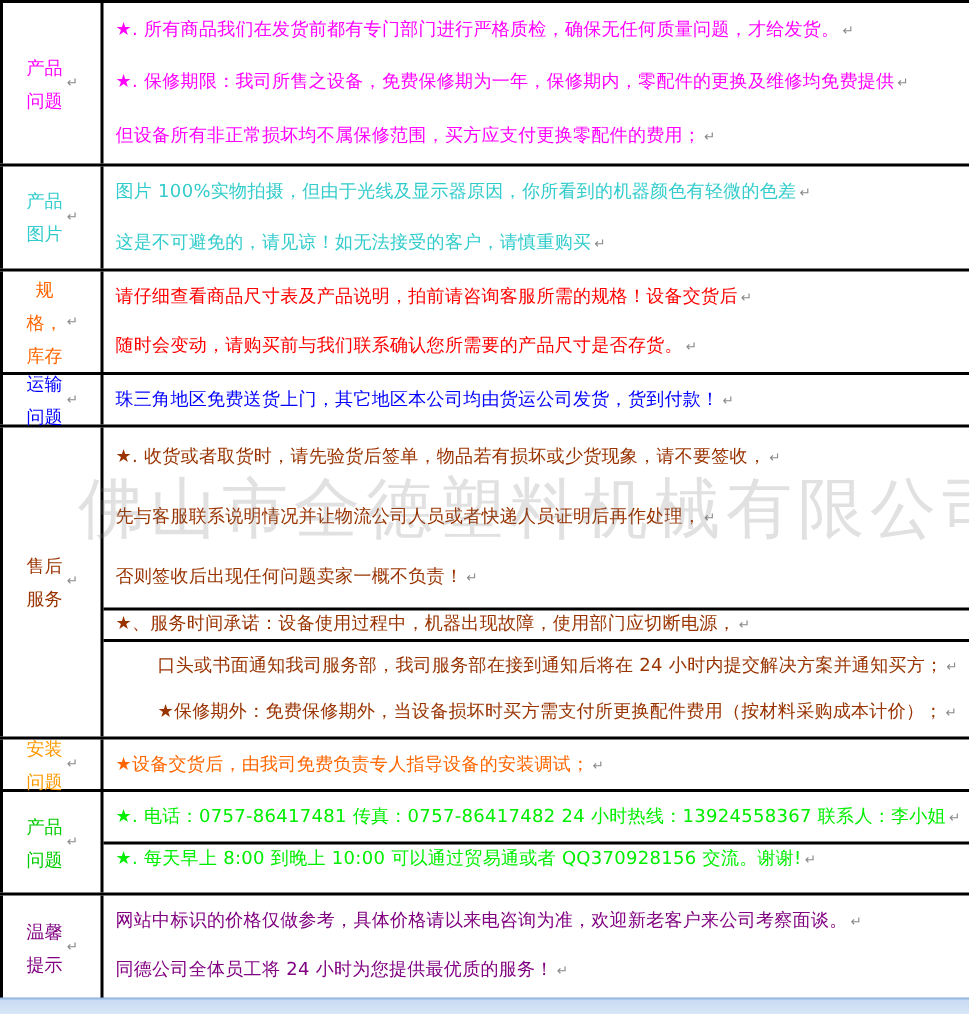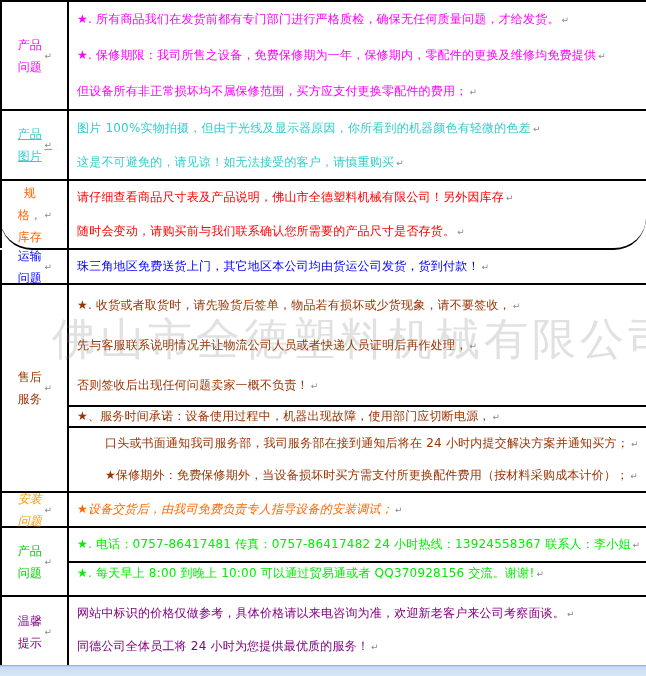--- a/index.html
+++ b/index.html
@@ -51,40 +51,40 @@
     <div class="content">
       <div class="sub" style="height:107px;color:#ff00ff;">
         <div class="line"><span>★. 所有商品我们在发货前都有专门部门进行严格质检，确保无任何质量问题，才给发货。</span><span class="ret">↵</span></div>
         <div class="line"><span>★. 保修期限：我司所售之设备，免费保修期为一年，保修期内，零配件的更换及维修均免费提供</span><span class="ret">↵</span></div>
         <div class="line"><span>但设备所有非正常损坏均不属保修范围，买方应支付更换零配件的费用；</span><span class="ret">↵</span></div>
       </div>
     </div>
   </div>
 
   <div class="row" style="height:70px;">
-    <div class="label" style="color:#33cccc;text-decoration:underline;">
+    <div class="label" style="color:#33cccc;">
       <span>产品图片</span>
         <span class="ret">↵</span>
     </div>
     <div class="content">
       <div class="sub" style="height:79px;color:#33cccc;">
         <div class="line"><span>图片 100%实物拍摄，但由于光线及显示器原因，你所看到的机器颜色有轻微的色差</span><span class="ret">↵</span></div>
         <div class="line"><span>这是不可避免的，请见谅！如无法接受的客户，请慎重购买</span><span class="ret">↵</span></div>
       </div>
     </div>
   </div>
 
-  <div class="row" style="height:69px;border-radius:32px;">
+  <div class="row" style="height:69px;">
     <div class="label" style="color:#ff6600;">
       <span>规格，库存</span>
         <span class="ret">↵</span>
     </div>
     <div class="content">
       <div class="sub" style="height:67px;color:#ff0000;">
-        <div class="line"><span>请仔细查看商品尺寸表及产品说明，佛山市全德塑料机械有限公司！另外因库存</span><span class="ret">↵</span></div>
+        <div class="line"><span>请仔细查看商品尺寸表及产品说明，拍前请咨询客服所需的规格！设备交货后</span><span class="ret">↵</span></div>
         <div class="line"><span>随时会变动，请购买前与我们联系确认您所需要的产品尺寸是否存货。</span><span class="ret">↵</span></div>
       </div>
     </div>
   </div>
 
   <div class="row" style="height:35px;">
     <div class="label" style="color:#0000ff;align-items:center;">
       <span>运输问题</span>
         <span class="ret">↵</span>
     </div>
@@ -109,21 +109,21 @@
       <div class="sub" style="height:22px;color:#993300;">
         <div class="line"><span>★、服务时间承诺：设备使用过程中，机器出现故障，使用部门应切断电源，</span><span class="ret">↵</span></div>
       </div>
       <div class="sub" style="height:68px;color:#993300;padding-left:36px;">
         <div class="line"><span>口头或书面通知我司服务部，我司服务部在接到通知后将在 24 小时内提交解决方案并通知买方；</span><span class="ret">↵</span></div>
         <div class="line"><span>★保修期外：免费保修期外，当设备损坏时买方需支付所更换配件费用（按材料采购成本计价）；</span><span class="ret">↵</span></div>
       </div>
     </div>
   </div>
 
-  <div class="row" style="height:35px;font-style:italic;">
+  <div class="row" style="height:35px;">
     <div class="label" style="color:#ff9900;">
       <span>安装问题</span>
         <span class="ret">↵</span>
     </div>
     <div class="content">
       <div class="sub" style="height:33px;color:#ff6600;">
         <div class="line"><span>★设备交货后，由我司免费负责专人指导设备的安装调试；</span><span class="ret">↵</span></div>
       </div>
     </div>
   </div>

